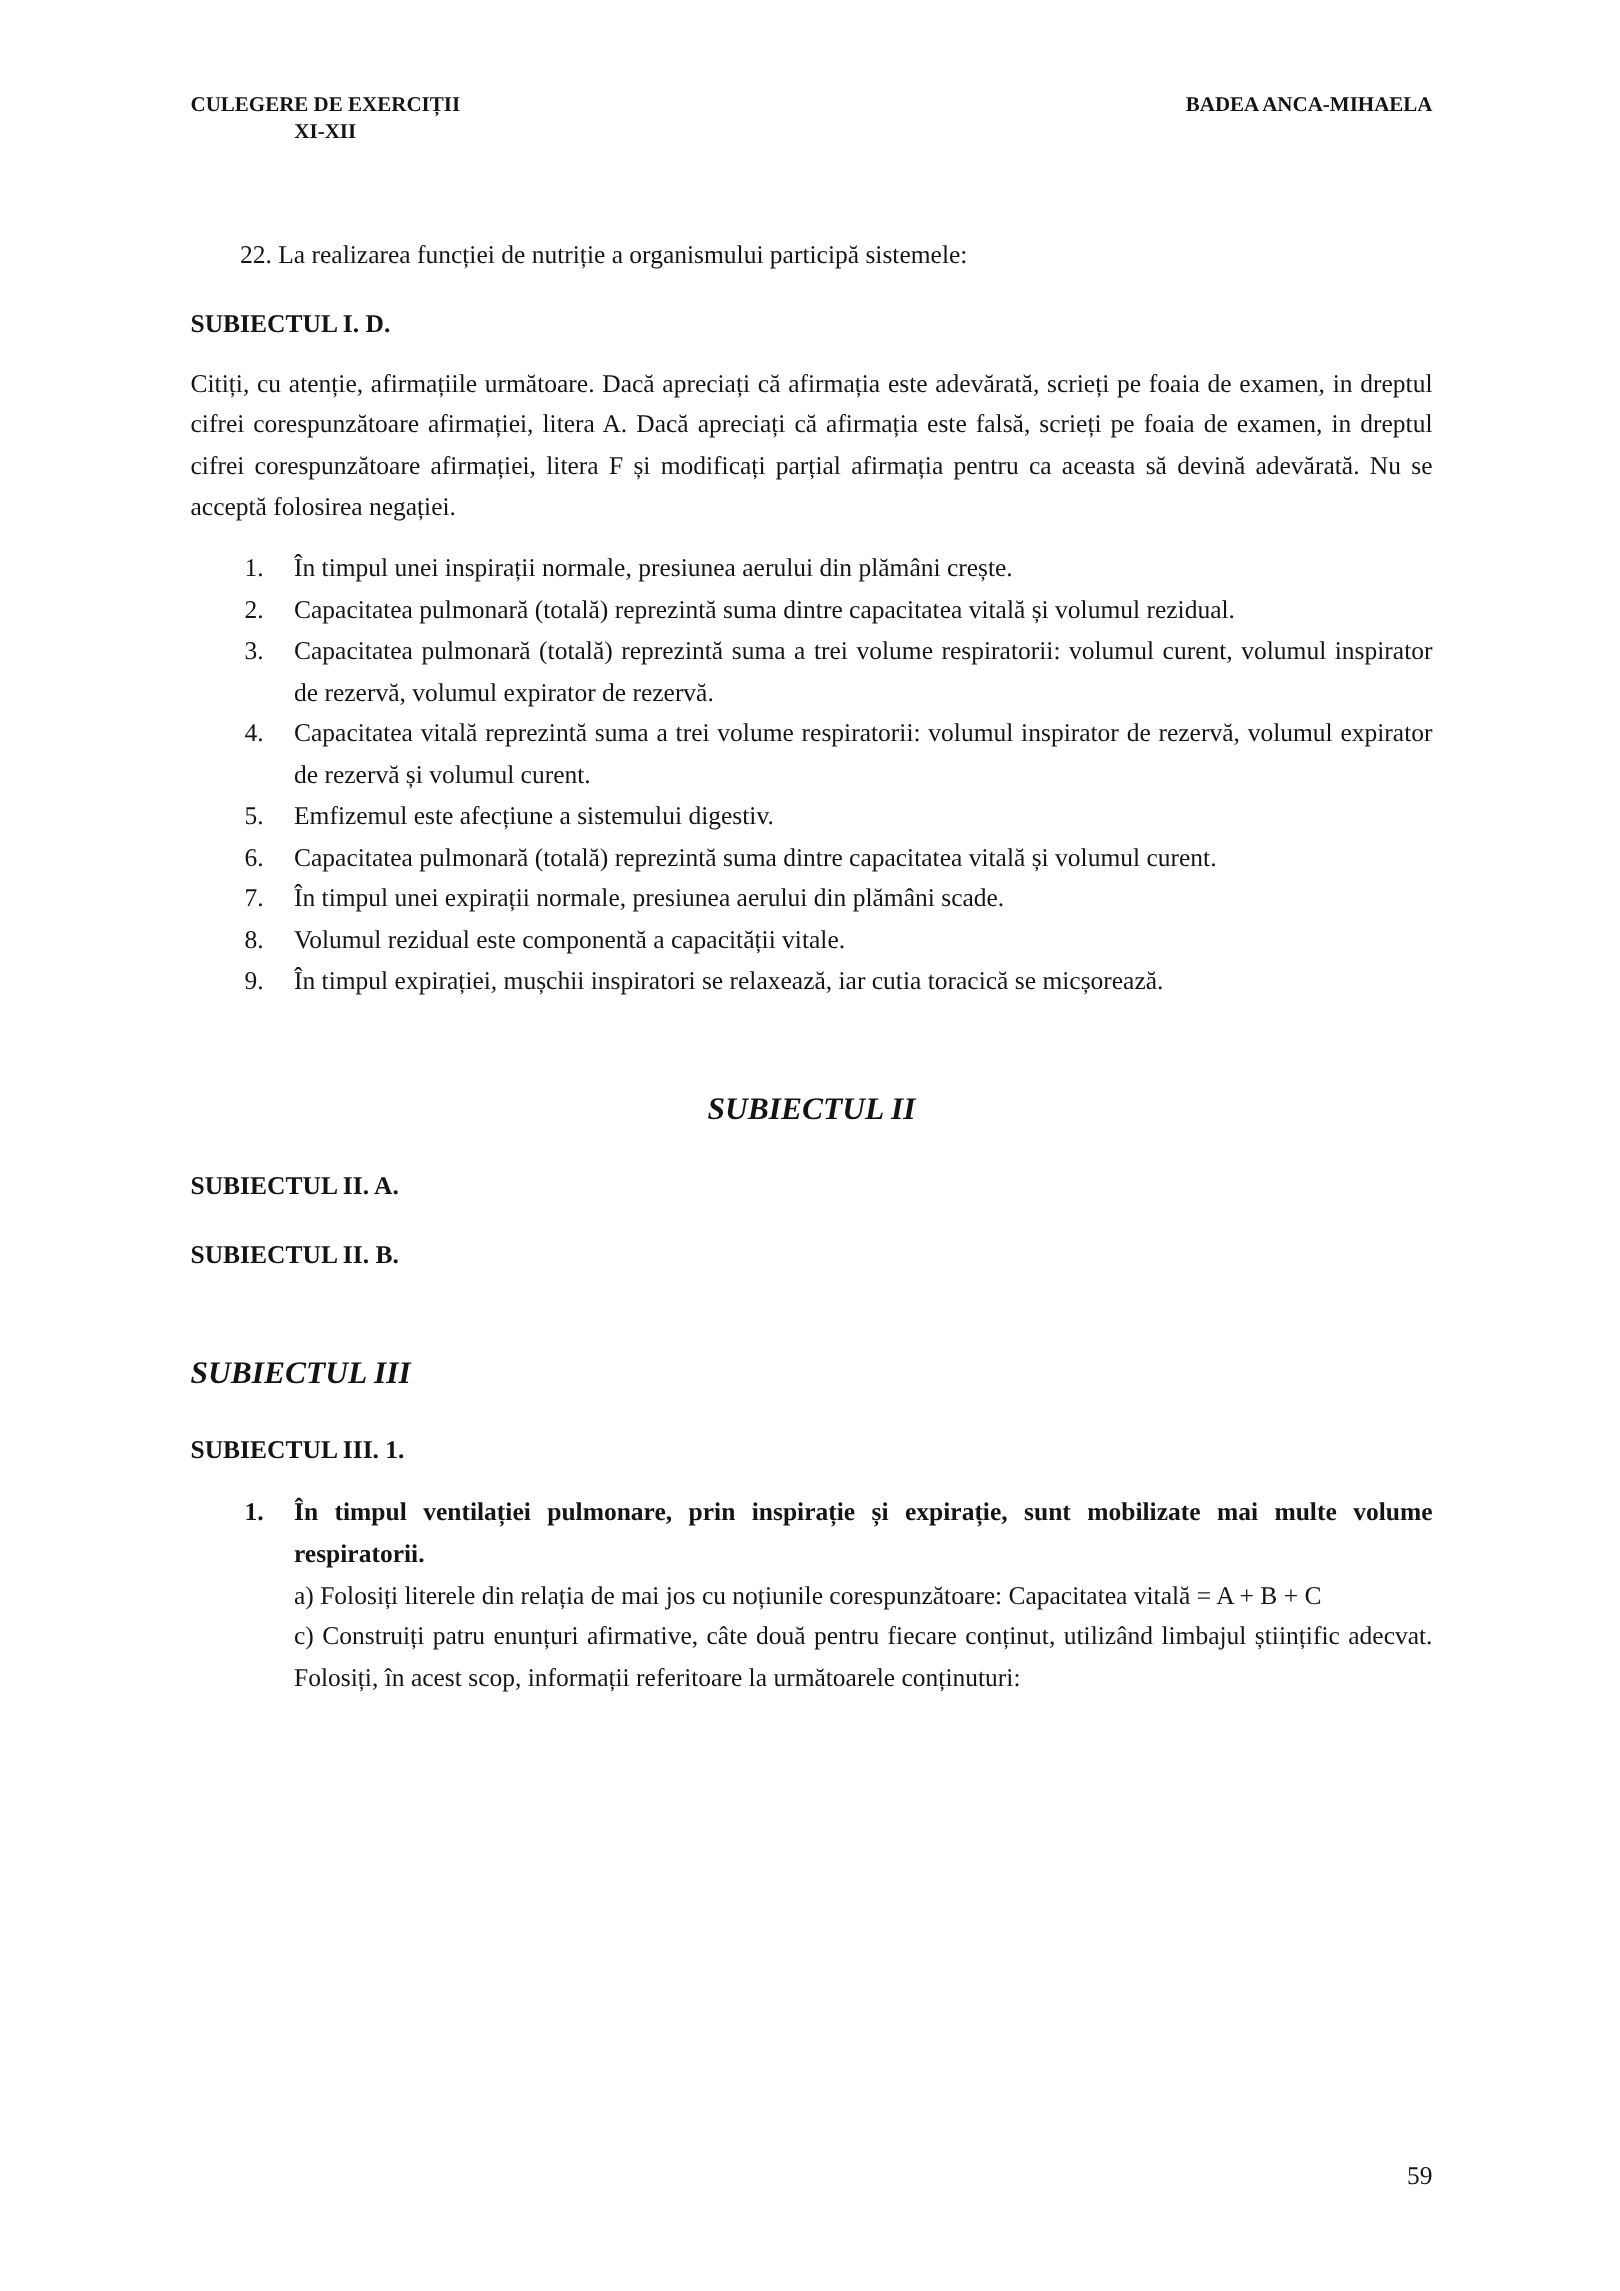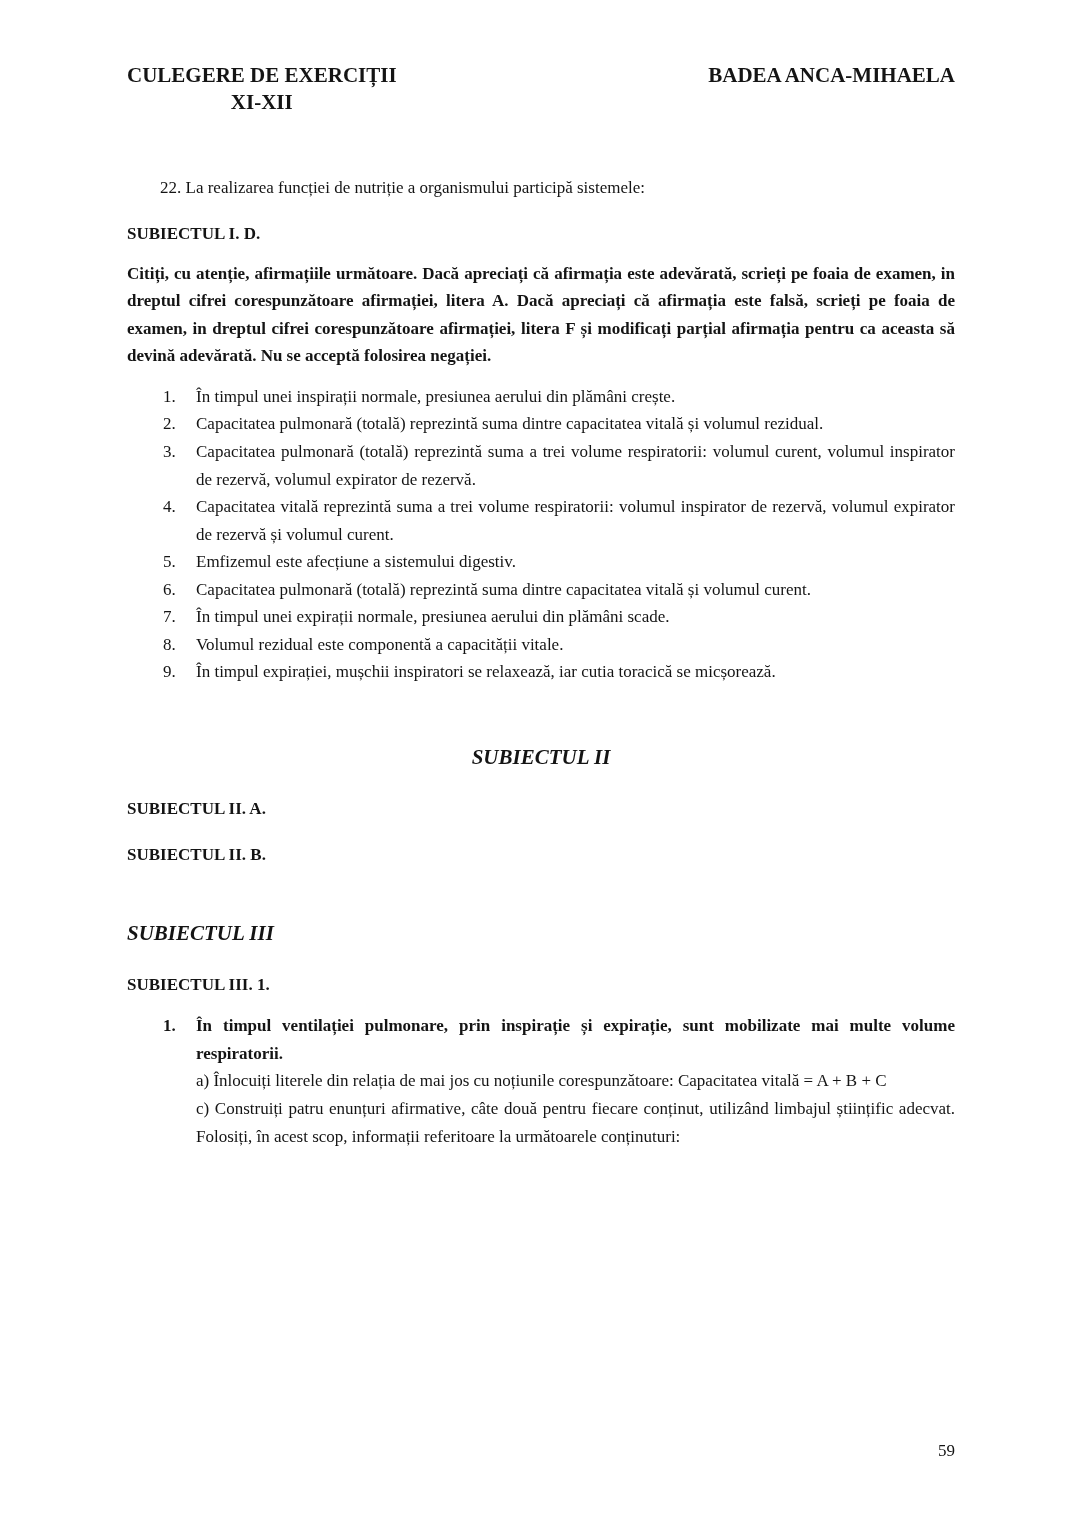--- a/index.html
+++ b/index.html
@@ -17,21 +17,21 @@
     line-height: 1.62;
     display: flex;
     flex-direction: column;
   }
   
   .doc-header {
     display: flex;
     justify-content: space-between;
     align-items: flex-start;
     font-weight: bold;
-    font-size: 21px;
+    font-size: 14px;
     line-height: 1.28;
   }
   .header-left { display: inline-block; }
   .header-subtitle { text-align: center; }
   
   .q22 { margin-top: 21px; }
   .q22-first { padding-left: 33px; margin-top: 37px; }
   .q-options { padding-left: 65px; }
   .q-option { line-height: 1.62; }
   
@@ -45,21 +45,21 @@
     font-style: italic;
     font-size: 21px;
   }
   .h-sub2 { margin: 54px 0 0 0; text-align: center; }
   .h-sub2a { margin: 21px 0 0 0; }
   .h-sub2b { margin: 19px 0 0 0; }
   .h-sub3 { margin: 47px 0 0 0; }
   .h-sub3-1 { margin: 21px 0 0 0; }
   
   .instructions {
-    font-weight: bold;
+    font-weight: normal;
     text-align: justify;
     margin: 0;
   }
   
   .statements { margin: 13px 0 0 0; padding: 0; list-style: none; }
   .stmt { position: relative; padding-left: 69px; text-align: justify; }
   .stmt-num { position: absolute; left: 36px; top: 0; }
   
   .item1 { position: relative; padding-left: 69px; margin-top: 14px; }
   .item1-num { position: absolute; left: 36px; top: 0; font-weight: bold; }
@@ -108,21 +108,21 @@
   <h1 class="h-major h-sub2">SUBIECTUL II</h1>
   <h2 class="h-section h-sub2a">SUBIECTUL II. A.</h2>
   <h2 class="h-section h-sub2b">SUBIECTUL II. B.</h2>
 
   <h1 class="h-major h-sub3">SUBIECTUL III</h1>
   <h2 class="h-section h-sub3-1">SUBIECTUL III. 1.</h2>
 
   <section class="item1">
     <span class="item1-num">1.</span>
     <p class="item1-statement">În timpul ventilației pulmonare, prin inspirație și expirație, sunt mobilizate mai multe volume respiratorii.</p>
-    <p class="part">a) Înlocuiți literele din relația de mai jos cu noțiunile corespunzătoare: Capacitatea vitală = A + B + C</p>
+    <p class="part">a) Folosiți literele din relația de mai jos cu noțiunile corespunzătoare: Capacitatea vitală = A + B + C</p>
     <p class="part">c) Construiți patru enunțuri afirmative, câte două pentru fiecare conținut, utilizând limbajul științific adecvat. Folosiți, în acest scop, informații referitoare la următoarele conținuturi:</p>
   </section>
 
   <footer class="doc-footer">
     <span>59</span>
   </footer>
 
 </div>
 
 </body></html>

